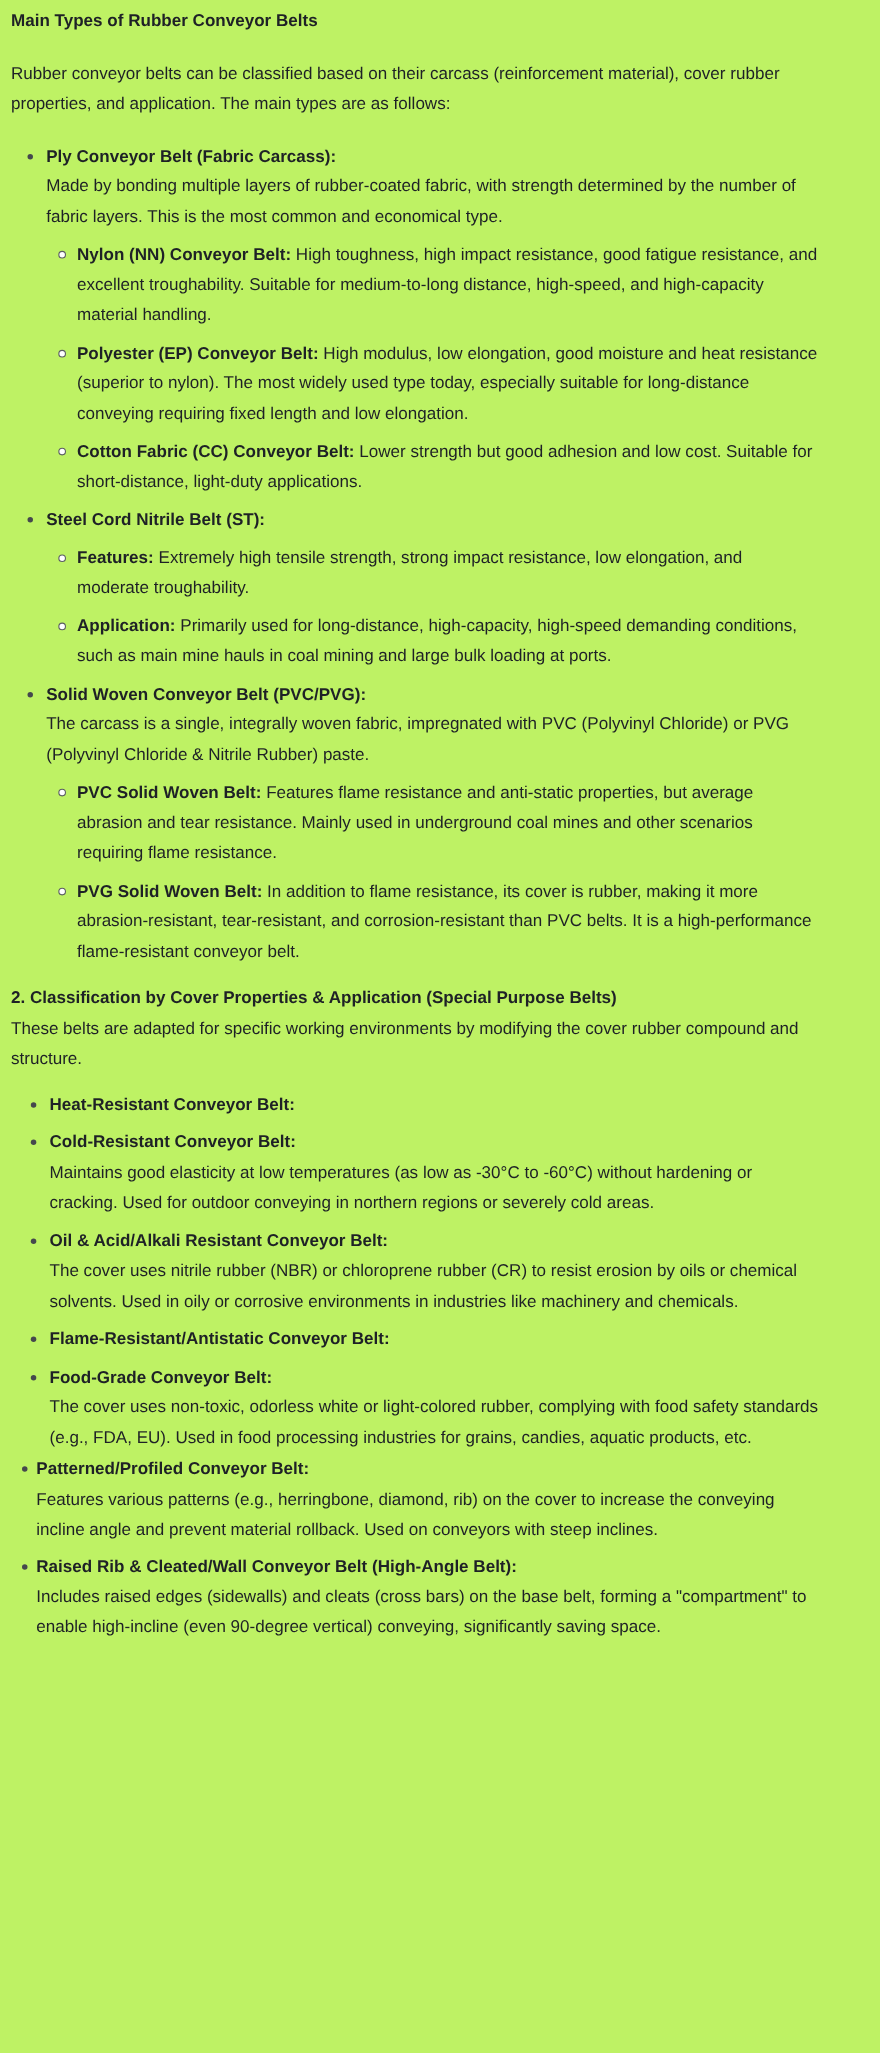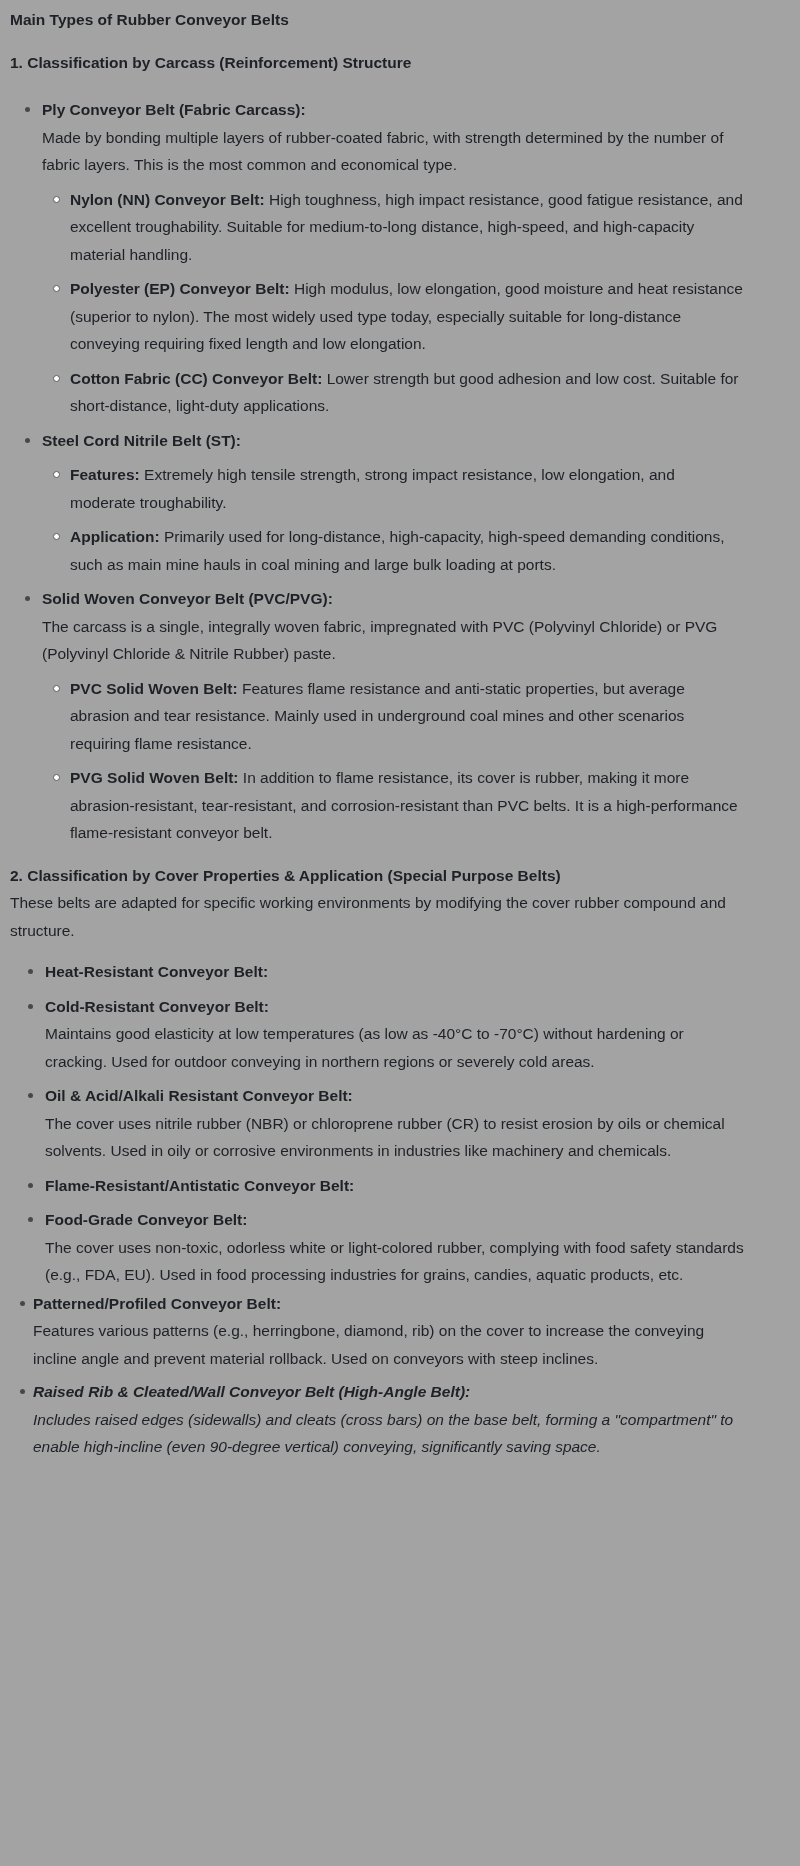--- a/index.html
+++ b/index.html
@@ -9,21 +9,21 @@
     font-size:15.5px;
     line-height:27.5px;
     -webkit-font-smoothing:antialiased;
   }
   .page {
     width:800px;
     height:1866px;
     box-sizing:border-box;
     padding:6px 56px 0 10px;
     overflow:hidden;
-    background:#a3a3a3;
+    background:#bef264;
   }
   .title { font-weight:700; margin:0; }
   .intro { margin:20px 0 0; }
   .h-sec { font-weight:700; margin:15px 0 0; }
   .sub   { margin:0; }
 
   ul { list-style:none; }
   .l1 { margin:20px 0 0; padding:0 0 0 32px; }
   .l1 > li { position:relative; }
   .l1 > li + li { margin-top:7px; }
@@ -34,35 +34,35 @@
   .l2 { margin:7px 0 0; padding:0 0 0 28px; }
   .l2 > li { position:relative; }
   .l2 > li + li { margin-top:7px; }
   .l2 > li::before {
     content:""; position:absolute; left:-17px; top:10px;
     width:7px; height:7px; border-radius:50%;
     border:1.4px solid #5a5d63; box-sizing:border-box; background:#ffffff;
   }
   .lA { margin-top:14px; padding-left:35px; }
   .lB { margin-top:1px; padding-left:23px; }
-  .lB > li + li { margin-top:6px;font-style:italic; }
+  .lB > li + li { margin-top:6px; }
   .lB > li::before { left:-13px; }
 
   .term { font-weight:700; }
   .desc-block { display:block; }
 </style>
 </head>
 <body>
 
 <div class="page">
 
   <p class="title">Main Types of Rubber Conveyor Belts</p>
 
+  <p class="intro">Rubber conveyor belts can be classified based on their carcass (reinforcement material), cover rubber properties, and application. The main types are as follows:</p>
 
-  <p class="h-sec">1. Classification by Carcass (Reinforcement) Structure</p>
 
   <ul class="l1">
     <li>
       <span class="term">Ply Conveyor Belt (Fabric Carcass):</span>
       <span class="desc-block">Made by bonding multiple layers of rubber-coated fabric, with strength determined by the number of fabric layers. This is the most common and economical type.</span>
       <ul class="l2">
         <li><span class="term">Nylon (NN) Conveyor Belt:</span> <span>High toughness, high impact resistance, good fatigue resistance, and excellent troughability. Suitable for medium-to-long distance, high-speed, and high-capacity material handling.</span></li>
         <li><span class="term">Polyester (EP) Conveyor Belt:</span> <span>High modulus, low elongation, good moisture and heat resistance (superior to nylon). The most widely used type today, especially suitable for long-distance conveying requiring fixed length and low elongation.</span></li>
         <li><span class="term">Cotton Fabric (CC) Conveyor Belt:</span> <span>Lower strength but good adhesion and low cost. Suitable for short-distance, light-duty applications.</span></li>
       </ul>
@@ -86,21 +86,21 @@
 
   <p class="h-sec">2. Classification by Cover Properties &amp; Application (Special Purpose Belts)</p>
   <p class="sub">These belts are adapted for specific working environments by modifying the cover rubber compound and structure.</p>
 
   <ul class="l1 lA">
     <li>
       <span class="term">Heat-Resistant Conveyor Belt:</span>
     </li>
     <li>
       <span class="term">Cold-Resistant Conveyor Belt:</span>
-      <span class="desc-block">Maintains good elasticity at low temperatures (as low as -40°C to -70°C) without hardening or cracking. Used for outdoor conveying in northern regions or severely cold areas.</span>
+      <span class="desc-block">Maintains good elasticity at low temperatures (as low as -30°C to -60°C) without hardening or cracking. Used for outdoor conveying in northern regions or severely cold areas.</span>
     </li>
     <li>
       <span class="term">Oil &amp; Acid/Alkali Resistant Conveyor Belt:</span>
       <span class="desc-block">The cover uses nitrile rubber (NBR) or chloroprene rubber (CR) to resist erosion by oils or chemical solvents. Used in oily or corrosive environments in industries like machinery and chemicals.</span>
     </li>
     <li>
       <span class="term">Flame-Resistant/Antistatic Conveyor Belt:</span>
     </li>
     <li>
       <span class="term">Food-Grade Conveyor Belt:</span>

